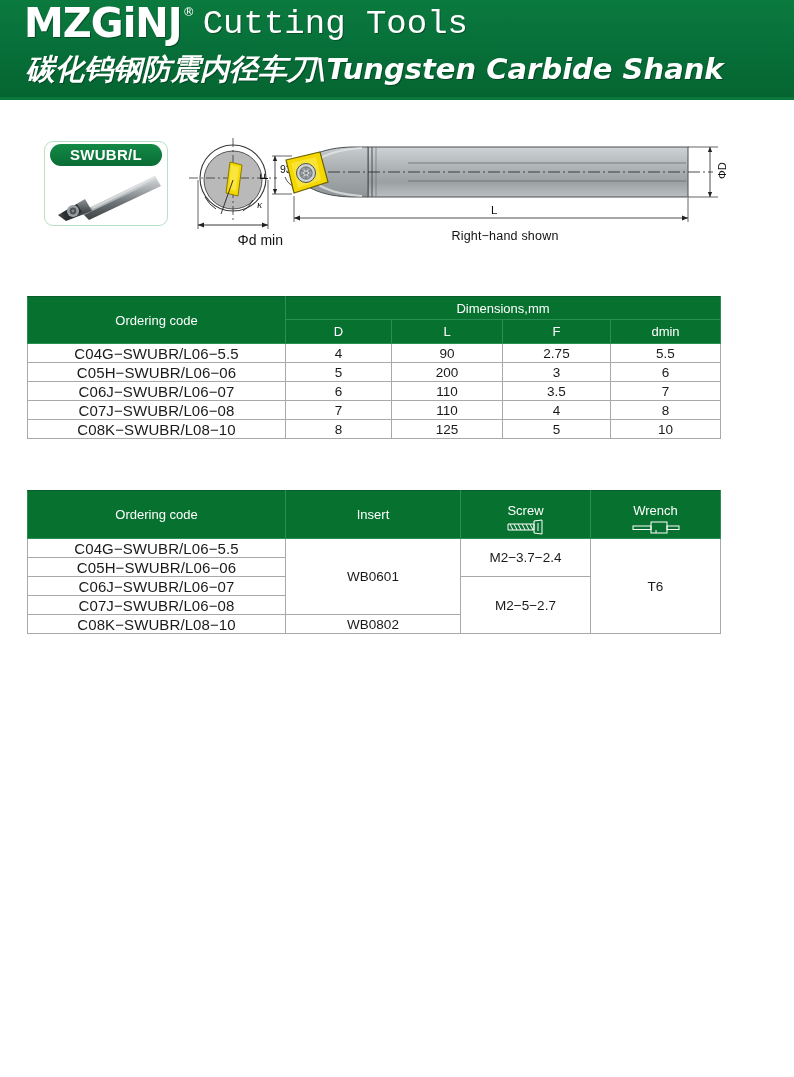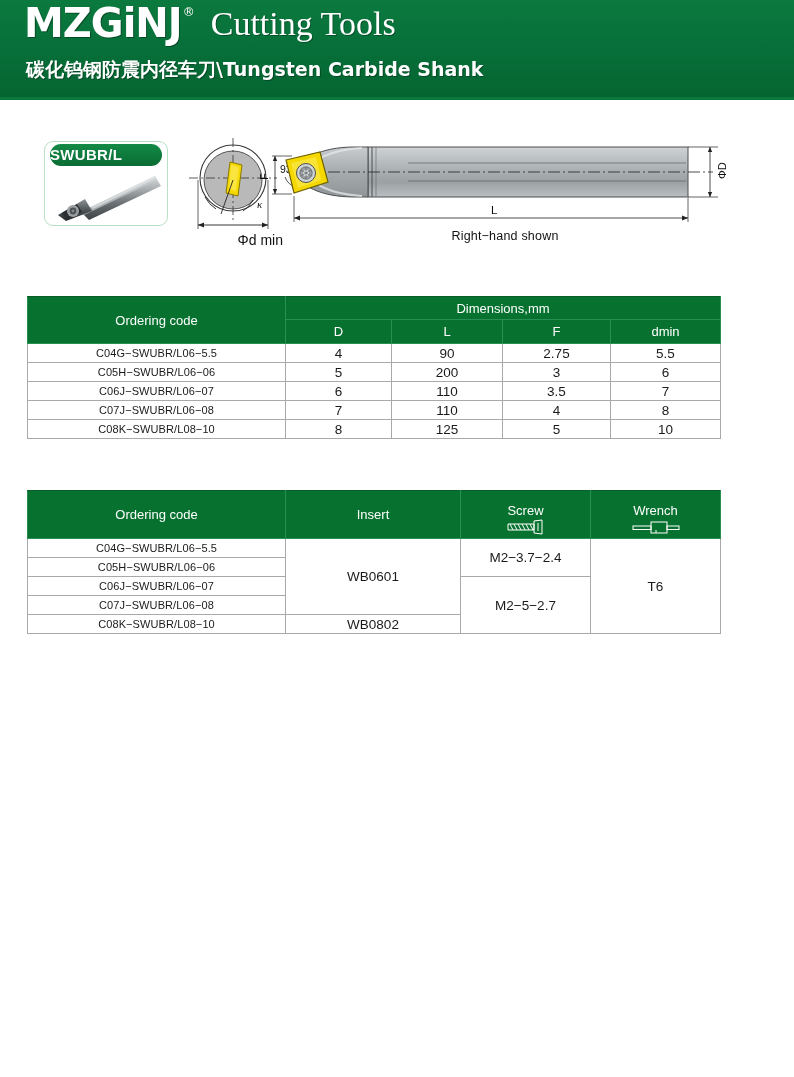--- a/index.html
+++ b/index.html
@@ -26,47 +26,47 @@
     font-family:"DejaVu Sans","Liberation Sans",sans-serif;
     font-weight:bold;font-size:40px;line-height:46px;color:#ffffff;
     letter-spacing:-1px;
     text-shadow:1px 1px 0 rgba(0,0,0,.35);
   }
   .logo-reg{
     font-size:12px;color:#ffffff;line-height:18px;margin-left:1px;margin-top:3px;
     font-family:"DejaVu Sans","Liberation Sans",sans-serif;
   }
   .logo-tag{
-    font-size:34px;line-height:48px;color:#ffffff;margin-left:16px;
-    font-family:Liberation Serif, serif;
+    font-size:34px;line-height:48px;color:#ffffff;margin-left:8px;
+    font-family:Liberation Mono, monospace;
     text-shadow:1px 1px 0 rgba(0,0,0,.3);
   }
   .banner-sub{
     position:absolute;left:26px;top:50px;width:750px;
-    font-weight:bold;font-size:19px;line-height:38px;color:#ffffff;
+    font-style:italic;font-weight:bold;font-size:29px;line-height:38px;color:#ffffff;
     font-family:"DejaVu Sans","Liberation Sans",sans-serif;
     text-shadow:1px 1px 0 rgba(0,0,0,.3);
     white-space:nowrap;
   }
   .banner-sub .cjk{font-family:"DejaVu Sans",sans-serif;letter-spacing:0px;}
 
   
   .diagram{position:absolute;left:0;top:104px;width:794px;height:170px;}
 
   
   .badge{
     position:absolute;left:44px;top:37px;width:124px;height:85px;
     border:1px solid #b7e0c4;border-radius:9px;background:#ffffff;
     box-sizing:border-box;
   }
   .badge-title{
     position:absolute;left:5px;top:2px;width:112px;height:22px;
     border-radius:11px;
     background:linear-gradient(180deg,#138a46 0%,#0a6c34 100%);
-    color:#ffffff;font-weight:bold;font-size:15px;line-height:22px;text-align:left;
+    color:#ffffff;font-weight:bold;font-size:15px;line-height:22px;text-align:center;
     letter-spacing:.3px;
   }
   .badge-photo{
     position:absolute;left:6px;top:26px;width:110px;height:54px;
     overflow:hidden;border-radius:3px;background:#ffffff;
   }
 
   
   .xsec{position:absolute;left:183px;top:30px;width:100px;height:115px;}
   .xsec-label{
@@ -92,21 +92,21 @@
   }
   .tbl th{
     background:#07722f;color:#ffffff;font-size:13px;
     border:1px solid #2a8f52;
   }
   .tbl th.top{border-top:1px solid #0a5c2a;}
   .tbl td{
     background:#ffffff;color:#1a1a1a;font-size:13.5px;
     border:1px solid #a9a9a9;
   }
-  .tbl .code{font-size:11px;letter-spacing:.1px;}
+  .tbl .code{font-size:15px;letter-spacing:.1px;}
   .hdr-icon{display:block;margin:1px auto 0 auto;}
   .hdr-lab{display:block;line-height:15px;margin-top:12px;}
 
   #table1{left:27px;top:296px;width:693px;}
   #table2{left:27px;top:490px;width:693px;}
 </style>
 </head>
 <body>
 
 <div class="page">

